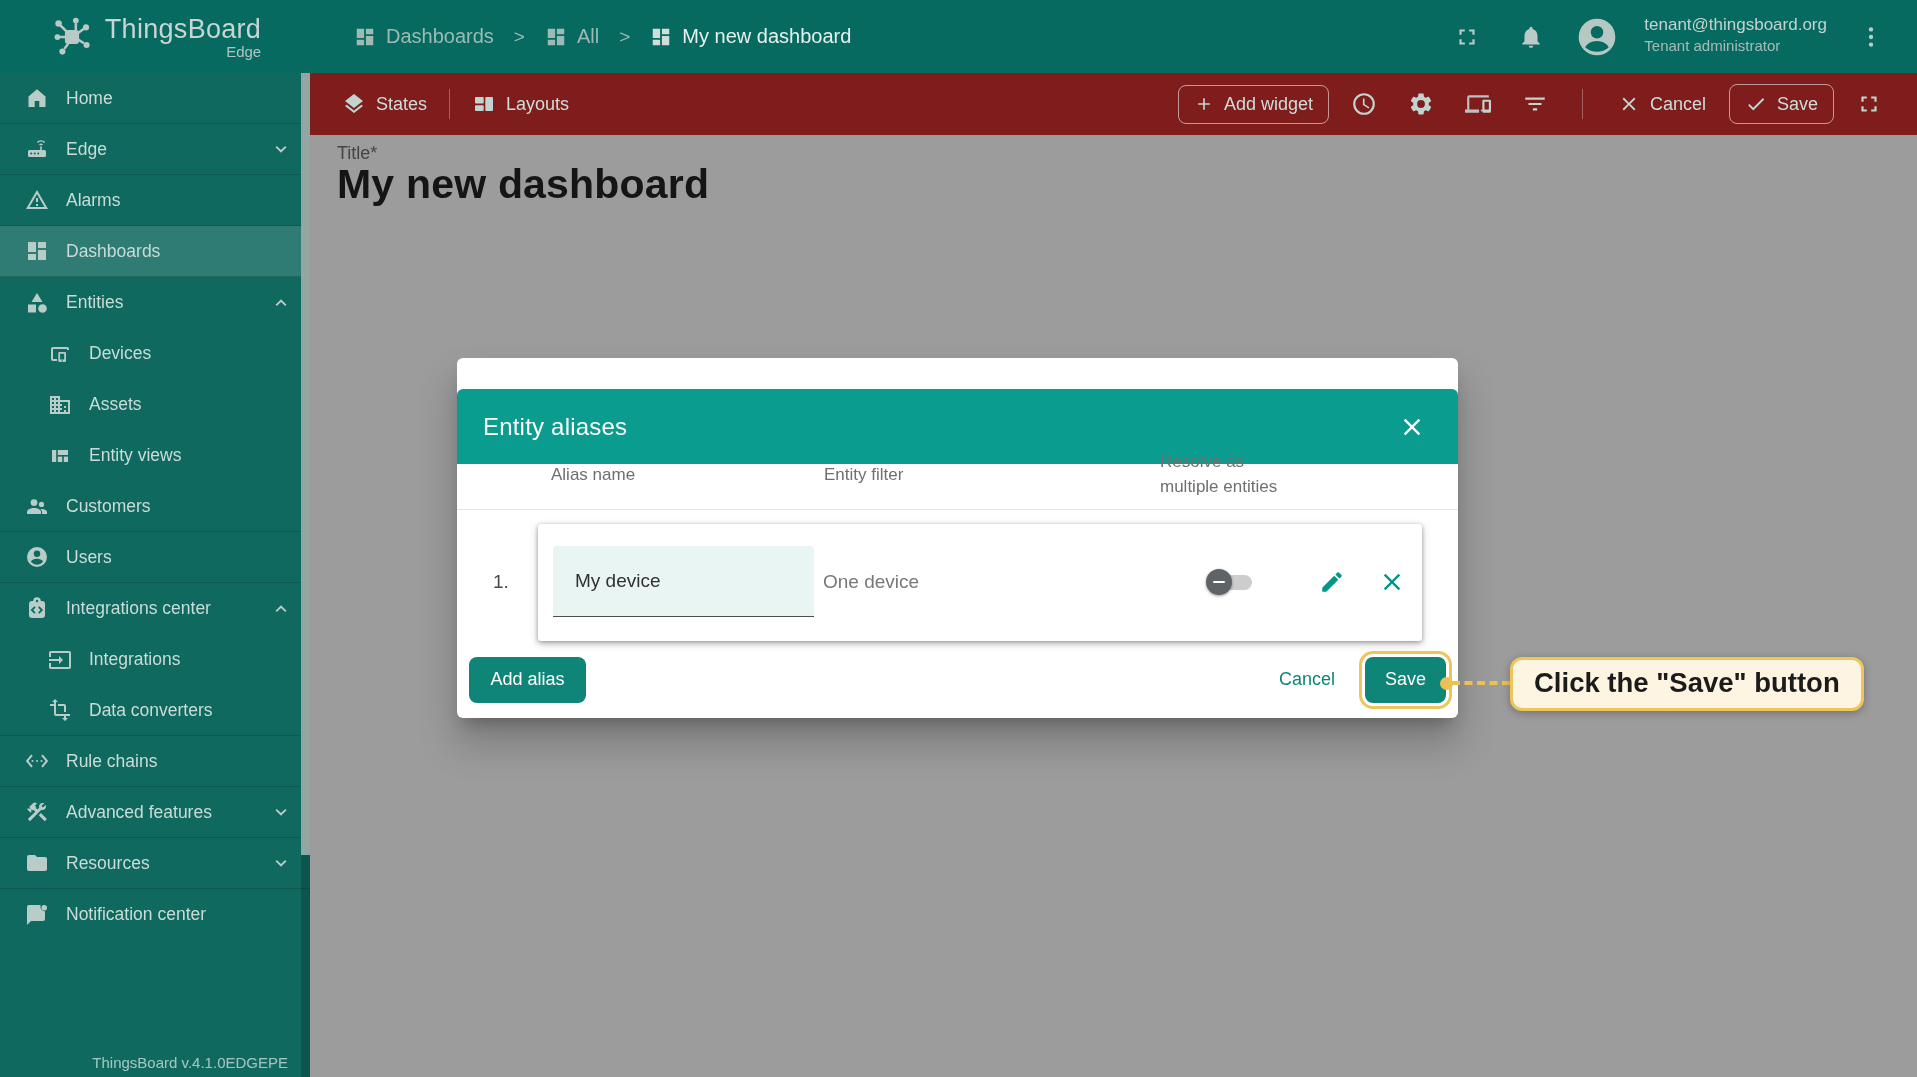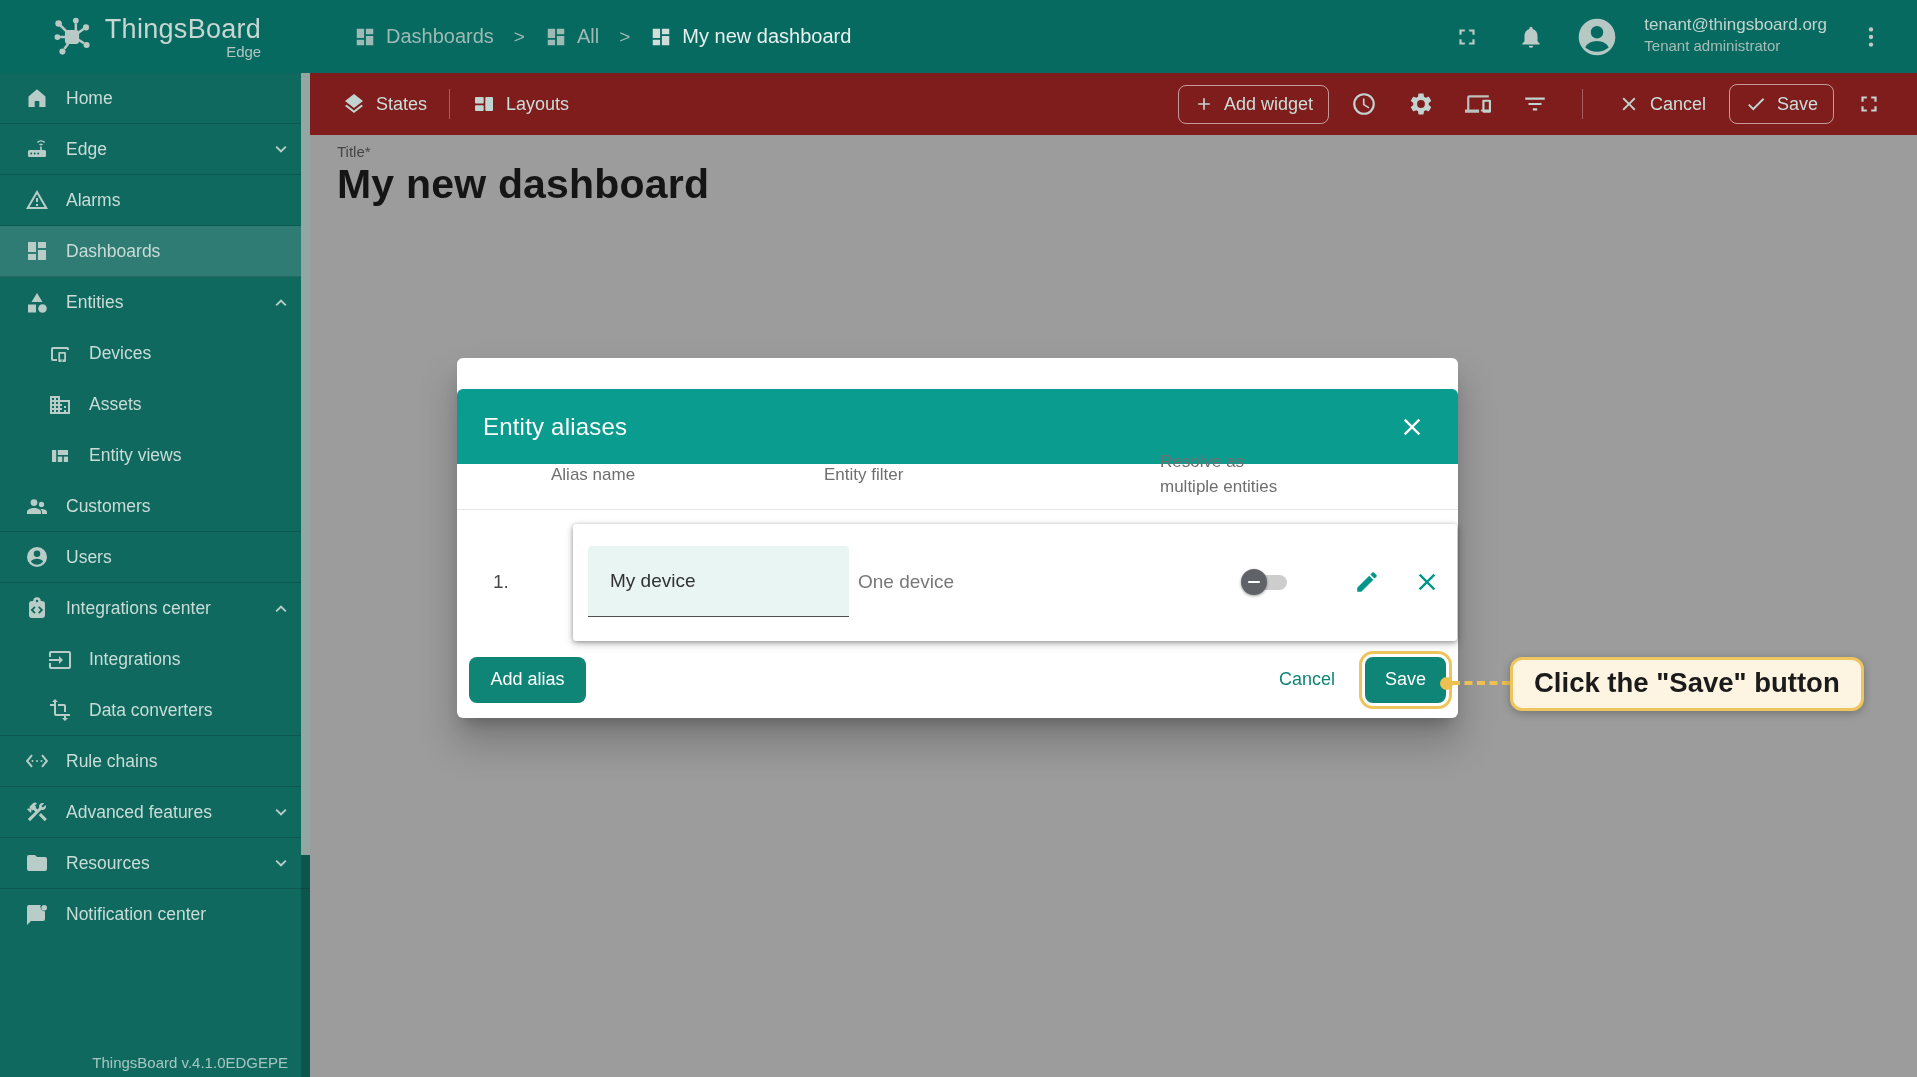--- a/index.html
+++ b/index.html
@@ -43,35 +43,35 @@
   .toolbar { position:absolute; left:310px; top:73px; right:0; height:62px; background:#7f1d1d; display:flex; align-items:center; padding:0 26px 0 22px; z-index:20; }
   .tb-btn { background:none; border:none; display:flex; align-items:center; gap:10px; color:#ccdeda; font-size:18px; font-family:inherit; cursor:pointer; padding:8px 10px; border-radius:6px; }
   .tb-btn svg { color:#c2d4d0; }
   .tb-divider { width:1px; height:30px; background:rgba(255,255,255,.3); margin:0 12px; }
   .tb-right { margin-left:auto; display:flex; align-items:center; gap:13px; }
   .tb-outline { border:1px solid rgba(255,255,255,.55); border-radius:8px; padding:8px 15px; }
   .tb-iconbtn { width:44px; height:44px; border-radius:50%; background:none; border:none; display:flex; align-items:center; justify-content:center; color:#c2d4d0; cursor:pointer; }
 
   
   .content { position:absolute; left:310px; top:135px; right:0; bottom:0; background:#9c9c9c; }
-  .title-label { position:absolute; left:27px; top:8px; font-size:15px; color:#454545; }
+  .title-label { position:absolute; left:27px; top:8px; font-size:18px; color:#454545; }
   .page-title { position:absolute; left:27px; top:26px; font-size:41px; font-weight:700; color:#151515; letter-spacing:.2px; }
 
   
   .dialog { position:absolute; left:457px; top:358px; width:1001px; height:360px; background:#fff; border-radius:6px; box-shadow:0 11px 15px -7px rgba(0,0,0,.25), 0 24px 38px 3px rgba(0,0,0,.2); z-index:40; }
   .dlg-header { height:75px; background:#0a9c8e; border-radius:6px 6px 0 0; display:flex; align-items:center; padding:0 26px;margin-top:31px; }
   .dlg-title { color:#fff; font-size:24px; font-weight:500; letter-spacing:.2px; }
   .dlg-close { margin-left:auto; background:none; border:none; color:#fff; cursor:pointer; width:40px; height:40px; display:flex; align-items:center; justify-content:center; }
   .dlg-thead { position:absolute; left:0; top:75px; right:0; height:77px; border-bottom:1px solid #e4e4e4; }
   .th { position:absolute; font-size:17px; color:#6f6f6f; line-height:1.45; }
   .th.c1 { left:94px; top:30px; }
   .th.c2 { left:367px; top:30px; }
   .th.c3 { left:703px; top:17px; width:132px; }
   .row-num { position:absolute; left:36px; top:213px; font-size:19px; color:#4a4a4a; }
-  .alias-card { position:absolute; left:81px; top:166px; width:884px; height:117px; background:#fff; border-radius:3px; box-shadow:0 1px 4px rgba(0,0,0,.3), 0 3px 9px rgba(0,0,0,.22);margin-left:35px; }
+  .alias-card { position:absolute; left:81px; top:166px; width:884px; height:117px; background:#fff; border-radius:3px; box-shadow:0 1px 4px rgba(0,0,0,.3), 0 3px 9px rgba(0,0,0,.22); }
   .alias-input { position:absolute; left:15px; top:22px; width:261px; height:71px; background:#e9f5f2; border:none; border-bottom:1.6px solid #4f4f4f; border-radius:4px 4px 0 0; font-size:19px; color:#313131; padding:0 0 0 22px; font-family:inherit; outline:none; }
   .filter-text { position:absolute; left:285px; top:47px; font-size:19px; color:#787878; }
   .toggle { position:absolute; left:668px; top:44px; width:50px; height:28px; cursor:pointer; }
   .toggle-track { position:absolute; left:8px; top:7px; width:38px; height:15px; border-radius:8px; background:#cdcdcd; }
   .toggle-thumb { position:absolute; left:0; top:1px; width:26px; height:26px; border-radius:50%; background:#5f6368; box-shadow:0 1px 3px rgba(0,0,0,.4); display:flex; align-items:center; justify-content:center; }
   .toggle-thumb::after { content:""; width:12px; height:2.6px; background:#fff; border-radius:2px; }
   .card-iconbtn { position:absolute; top:36px; width:44px; height:44px; background:none; border:none; color:#00968a; cursor:pointer; display:flex; align-items:center; justify-content:center; }
   .edit-btn { left:772px; }
   .remove-btn { left:832px; }
   .dlg-footer { position:absolute; left:0; right:0; bottom:0; height:77px; display:flex; align-items:center; padding:0 12px; }

